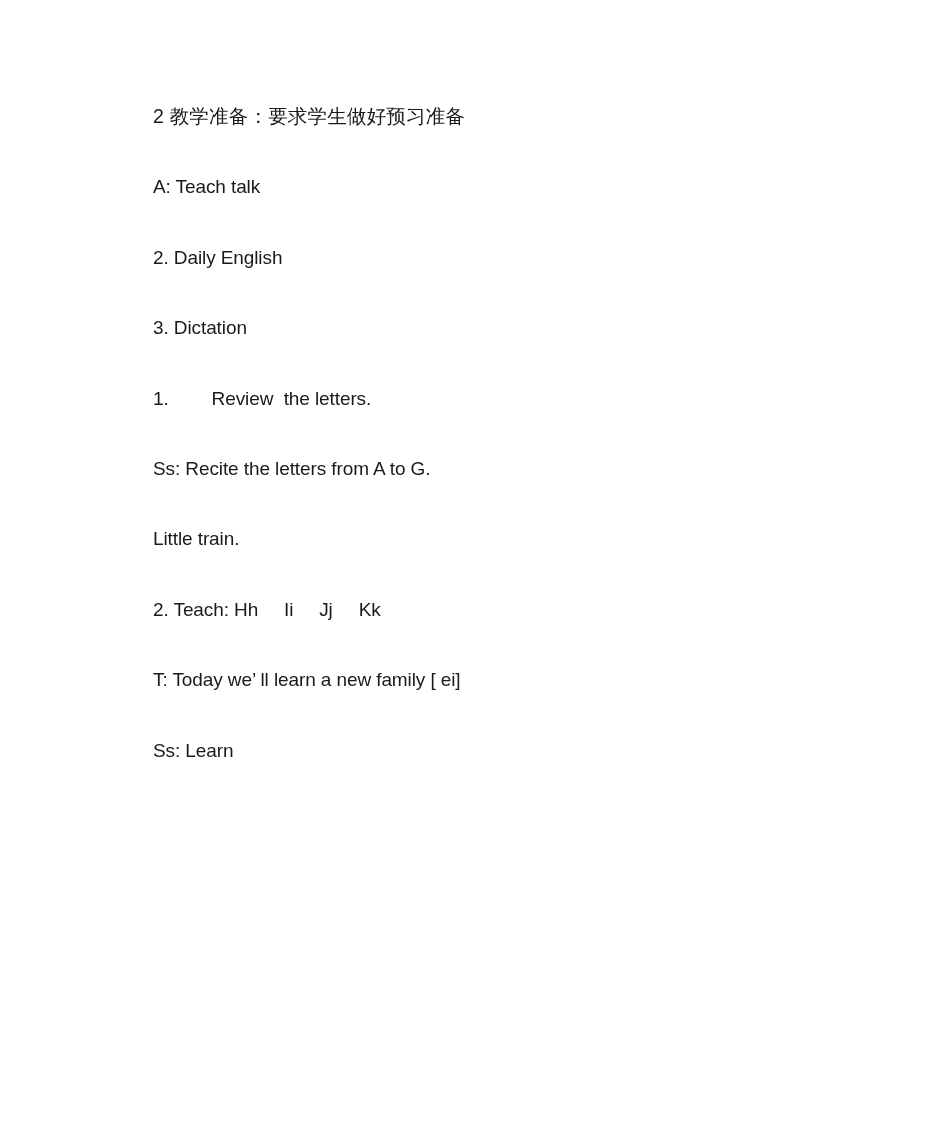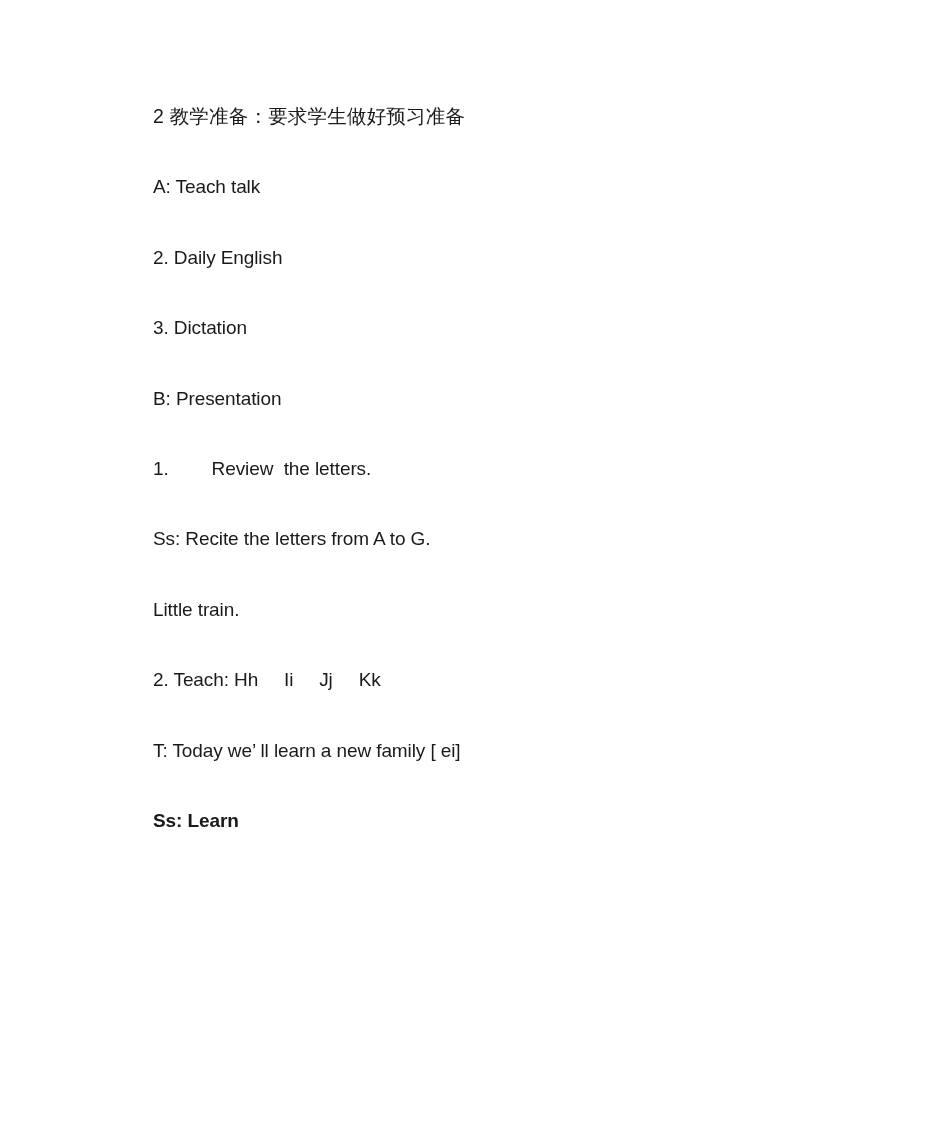--- a/index.html
+++ b/index.html
@@ -46,40 +46,38 @@
   }
 
   
   .para.cjk {
     font-size: 19.5px;
     letter-spacing: 0.2px;
   }
 
   .para:last-child {
     height: auto;
-    font-weight: bold;
   }
 </style>
 </head>
 <body>
 
 <div class="page">
   <div class="doc-body">
 
     <p class="para cjk">2 教学准备：要求学生做好预习准备</p>
 
 
     <p class="para">A: Teach talk</p>
 
 
     <p class="para">2. Daily English</p>
 
     <p class="para">3. Dictation</p>
 
-    <p class="para">B: Presentation</p>
 
     <p class="para">1.   Review  the letters.</p>
 
     <p class="para">Ss: Recite the letters from A to G.</p>
 
     <p class="para">Little train.</p>
 
     <p class="para">2. Teach: Hh     Ii     Jj     Kk</p>
 
     <p class="para">T: Today we’ ll learn a new family [ ei]</p>

